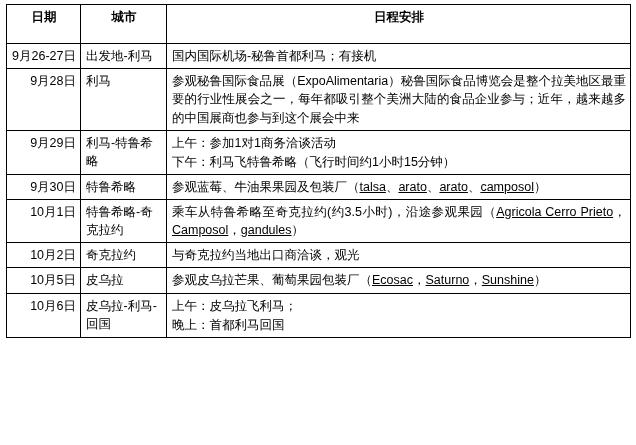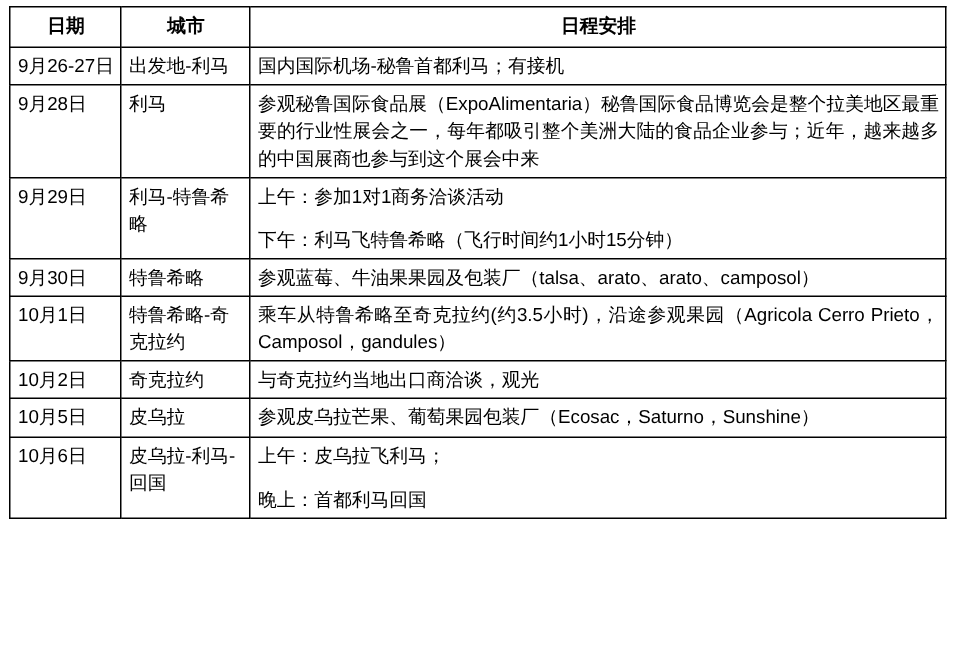--- a/index.html
+++ b/index.html
@@ -31,37 +31,38 @@
     border: 1px solid #000000;
     vertical-align: top;
     padding: 3px 4px 3px 5px;
     line-height: 1.45;
     word-wrap: break-word;
   }
   table.itinerary th {
     text-align: center;
     font-weight: bold;
     padding-top: 3px;
-    padding-bottom: 5px;
+    padding-bottom: 17px;
   }
   col.c-date { width: 74px; }
   col.c-city { width: 86px; }
   col.c-plan { width: 464px; }
 
-  .cell-date { text-align: left; }
+  .cell-date { text-align: right; }
   .cell-city { text-align: left; }
   .cell-plan { text-align: left; }
 
   .justify {
     text-align: justify;
     text-justify: inter-ideograph;
   }
   .line { display: block; }
-  .line + .line { margin-top: 11px; }
+  .line + .line { margin-top: 1px; }
   .underline {
+    text-decoration: underline;
     margin-top: 31px;
   }
 </style>
 </head>
 <body>
 
 <div class="sheet">
   <table class="itinerary">
     <colgroup>
       <col class="c-date">

